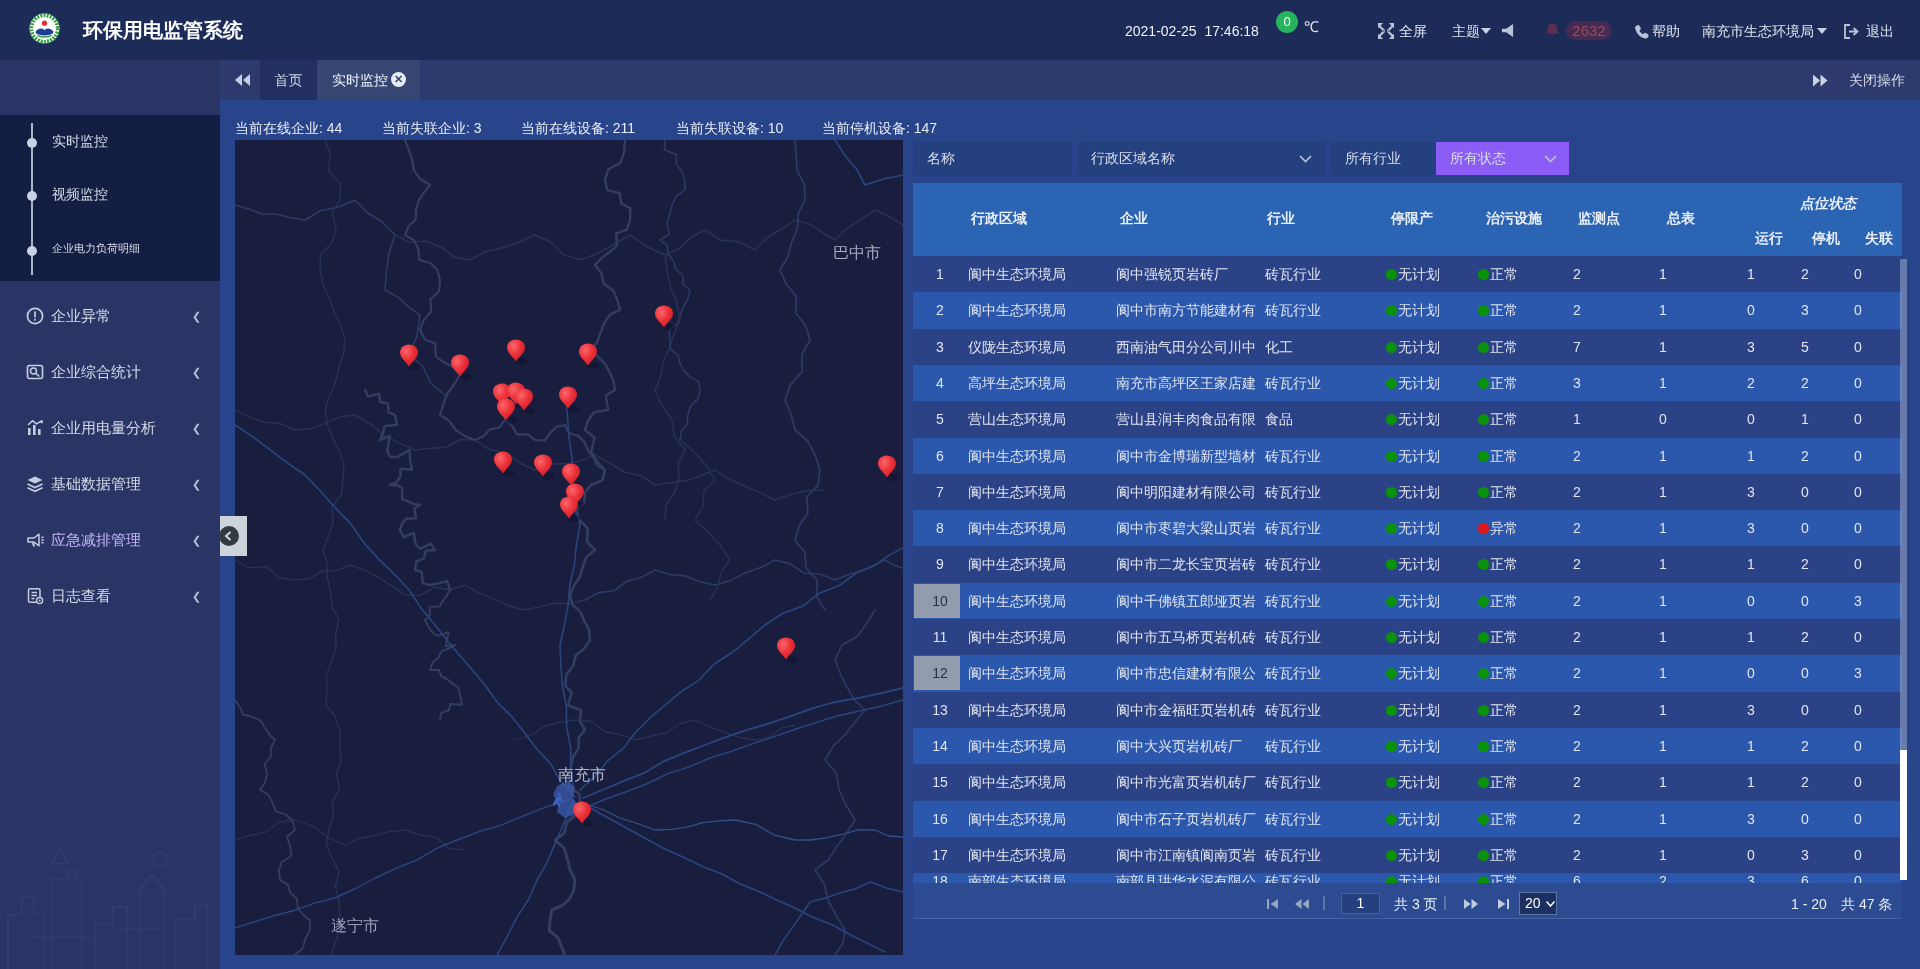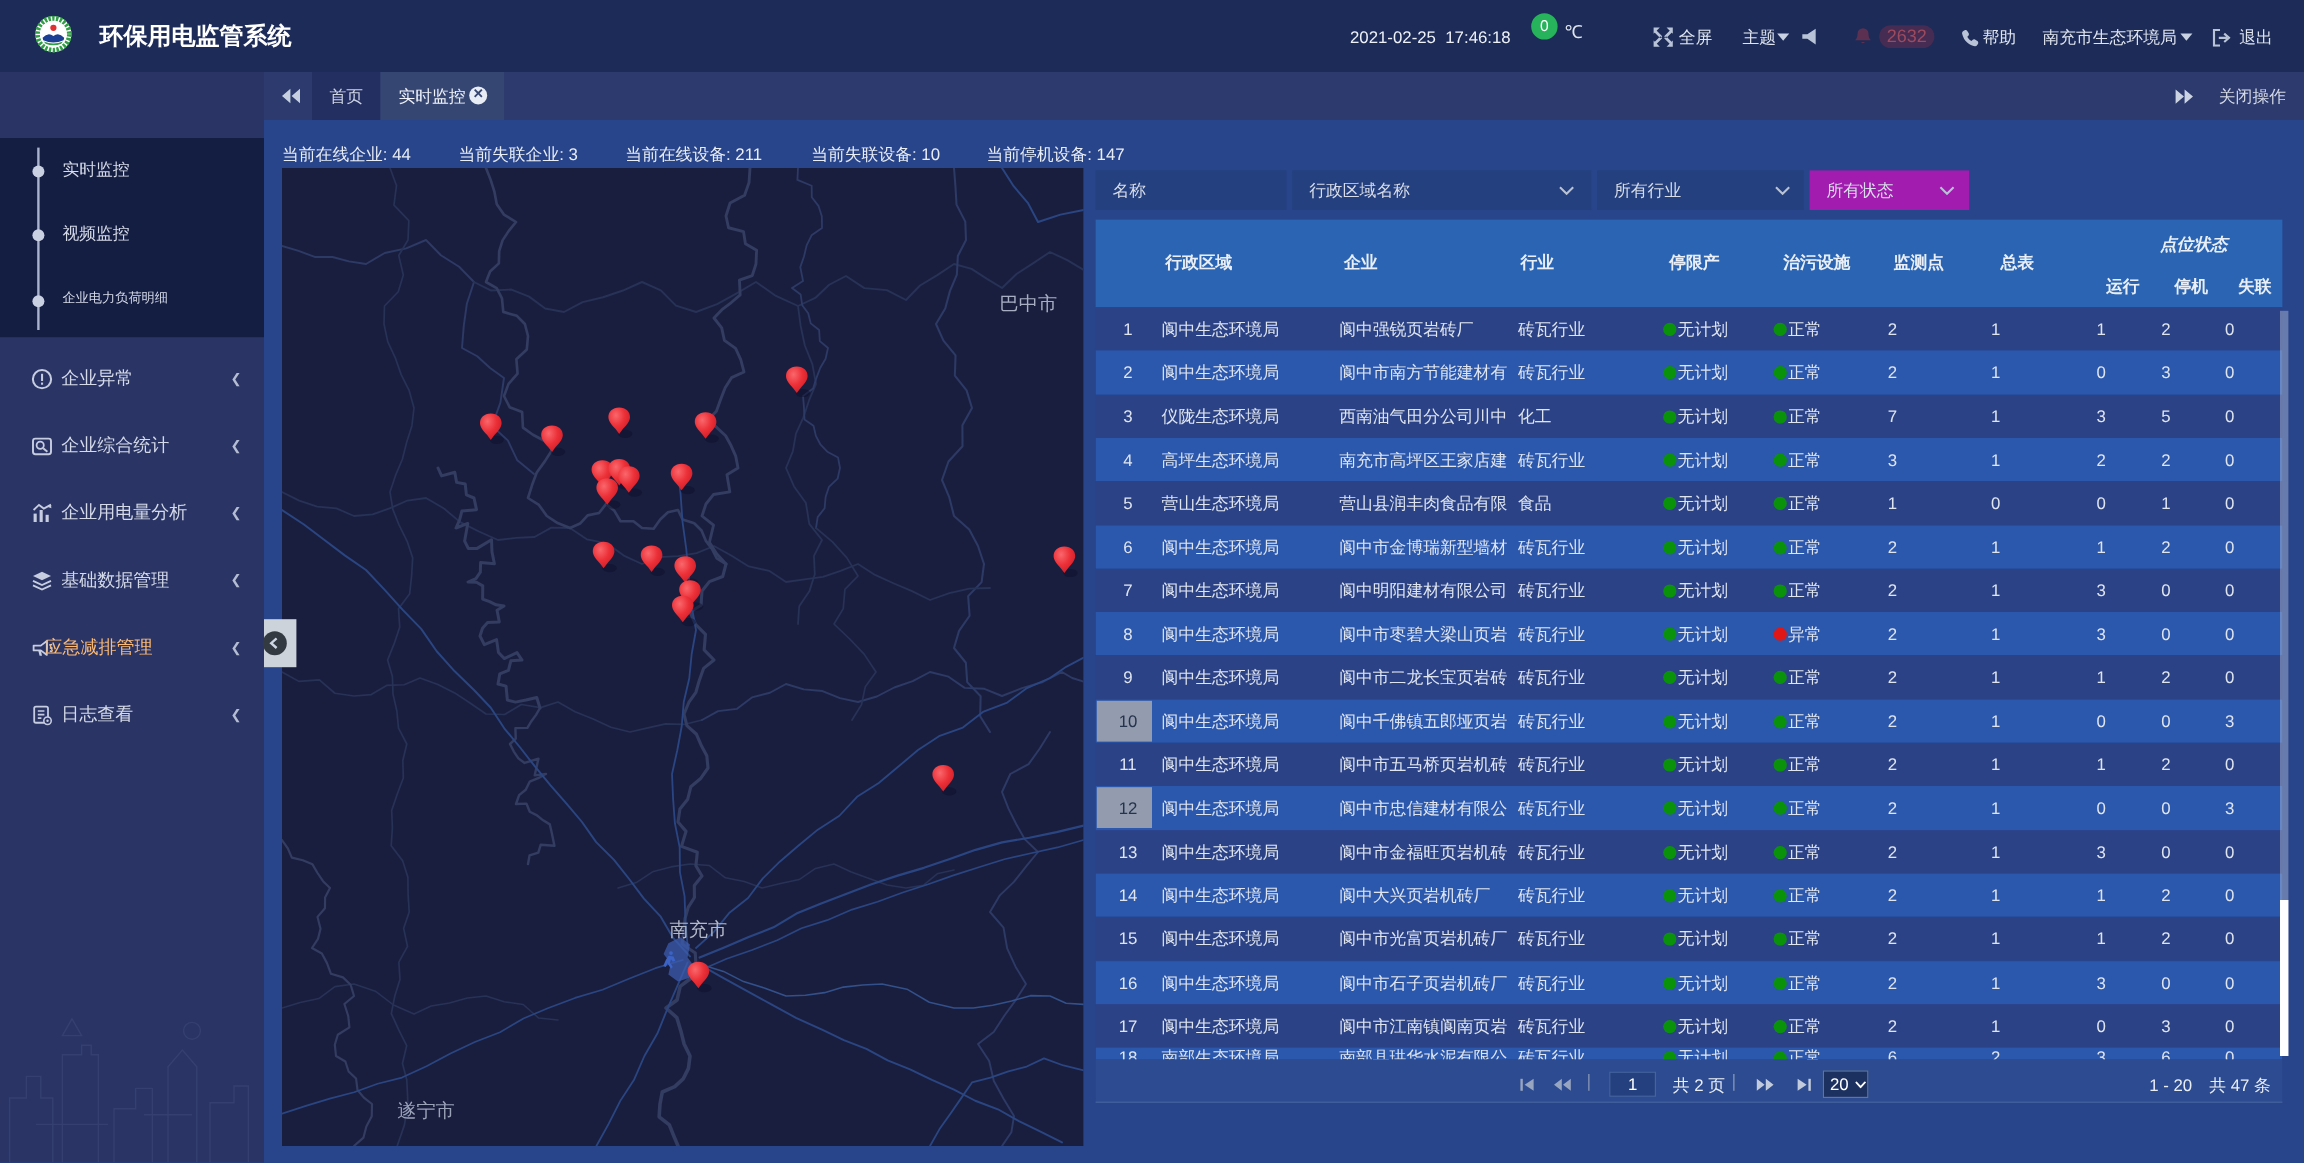--- a/index.html
+++ b/index.html
@@ -97,21 +97,21 @@
         </svg></span>
 <span style="position:absolute;left:51px;top:0;line-height:56px;font-size:15px;color:#d5dae8;">基础数据管理</span>
 <span style="position:absolute;left:192px;top:0;line-height:56px;color:#b4bdd2;font-size:11px;">❮</span>
 </div>
     <div style="position:absolute;left:0;top:452px;width:220px;height:56px;">
 <span style="position:absolute;left:26px;top:19px;"><svg width="19" height="18" viewBox="0 0 19 18">
           <path d="M2 7 L8 7 L13 3.2 L13 14.8 L8 11 L2 11 Z" fill="none" stroke="#c6cde0" stroke-width="1.5" stroke-linejoin="round"></path>
           <path d="M6 11.4 L7 15.5 L9 15.5 L8.2 11.4" fill="#c6cde0"></path>
           <path d="M15.5 6.5 L17.5 6 M15.5 9 L17.8 9 M15.5 11.5 L17.5 12" stroke="#c6cde0" stroke-width="1.3"></path>
         </svg></span>
-<span style="position:absolute;left:37px;top:0;line-height:56px;font-size:15px;color:#fdba74;">应急减排管理</span>
+<span style="position:absolute;left:51px;top:0;line-height:56px;font-size:15px;color:#c4b5fd;">应急减排管理</span>
 <span style="position:absolute;left:192px;top:0;line-height:56px;color:#b4bdd2;font-size:11px;">❮</span>
 </div>
     <div style="position:absolute;left:0;top:508px;width:220px;height:56px;">
 <span style="position:absolute;left:26px;top:19px;"><svg width="18" height="18" viewBox="0 0 18 18">
           <rect x="2.5" y="1.8" width="11.5" height="13.5" rx="1.5" fill="none" stroke="#c6cde0" stroke-width="1.5"></rect>
           <path d="M5.5 5.5 h5.5 M5.5 8.5 h5.5 M5.5 11.5 h3" stroke="#c6cde0" stroke-width="1.4"></path>
           <circle cx="13.6" cy="13.6" r="3.1" fill="#2a3566" stroke="#c6cde0" stroke-width="1.3"></circle>
           <circle cx="13.6" cy="13.6" r="1" fill="#c6cde0"></circle>
         </svg></span>
 <span style="position:absolute;left:51px;top:0;line-height:56px;font-size:15px;color:#d5dae8;">日志查看</span>
@@ -291,21 +291,21 @@
   <svg class="abs" style="left:222px;top:13px;" width="13" height="8" viewBox="0 0 13 8">
       <path d="M1 1 L6.5 6.5 L12 1" stroke="#b8c2d6" stroke-width="1.7" fill="none"></path>
     </svg>
   </div>
 <div class="abs" style="left:1331px;top:142px;width:172px;height:33px;background:#24407e;color:#d8dde9;">
     <span class="abs" style="left:14px;line-height:33px;">所有行业</span>
   <svg class="abs" style="left:148px;top:13px;" width="13" height="8" viewBox="0 0 13 8">
       <path d="M1 1 L6.5 6.5 L12 1" stroke="#b8c2d6" stroke-width="1.7" fill="none"></path>
     </svg>
   </div>
-<div class="abs" style="left:1508px;top:142px;width:133px;height:33px;background:#a21caf;color:#d8dde9;">
+<div class="abs" style="left:1436px;top:142px;width:133px;height:33px;background:#8b5cf6;color:#d8dde9;">
     <span class="abs" style="left:14px;line-height:33px;">所有状态</span>
   <svg class="abs" style="left:108px;top:13px;" width="13" height="8" viewBox="0 0 13 8">
       <path d="M1 1 L6.5 6.5 L12 1" stroke="#b8c2d6" stroke-width="1.7" fill="none"></path>
     </svg>
   </div>
 
 <div class="abs" style="left:913px;top:183px;width:989px;height:73px;background:#2a64b2;font-weight:bold;color:#eaeff7;">
   <span class="abs" style="left:86px;top:27px;transform:translateX(-50%);">行政区域</span>
   <span class="abs" style="left:221px;top:27px;transform:translateX(-50%);">企业</span>
   <span class="abs" style="left:368px;top:27px;transform:translateX(-50%);">行业</span>
@@ -561,21 +561,21 @@
 <div class="abs" style="left:913px;top:883px;width:989px;height:36px;background:#2c4b90;border-bottom:1px solid #45639f;">
   <span class="abs" style="left:353px;top:14px;"><svg width="13" height="12" viewBox="0 0 13 12">
         <rect x="1" y="1" width="2" height="10" fill="#97a5c0"></rect>
         <path d="M12 1 L4.5 6 L12 11 Z" fill="#97a5c0"></path>
       </svg></span>
   <span class="abs" style="left:381px;top:14px;"><svg width="16" height="12" viewBox="0 0 16 12">
         <path d="M7.5 1 L1 6 L7.5 11 Z M15 1 L8.5 6 L15 11 Z" fill="#97a5c0"></path>
       </svg></span>
   <span class="abs" style="left:409px;top:10px;color:#7e8fb3;font-size:15px;">|</span>
   <span class="abs" style="left:428px;top:10px;width:39px;height:21px;background:#24407e;border:1px solid #45639f;color:#fff;text-align:center;line-height:19px;">1</span>
-  <span class="abs" style="left:481px;top:13px;">共 2 页</span>
+  <span class="abs" style="left:481px;top:13px;">共 3 页</span>
   <span class="abs" style="left:530px;top:10px;color:#7e8fb3;font-size:15px;">|</span>
   <span class="abs" style="left:550px;top:14px;"><svg width="16" height="12" viewBox="0 0 16 12">
         <path d="M1 1 L7.5 6 L1 11 Z M8.5 1 L15 6 L8.5 11 Z" fill="#c2cbdd"></path>
       </svg></span>
   <span class="abs" style="left:584px;top:14px;"><svg width="13" height="12" viewBox="0 0 13 12">
         <path d="M1 1 L8.5 6 L1 11 Z" fill="#c2cbdd"></path>
         <rect x="10" y="1" width="2" height="10" fill="#c2cbdd"></rect>
       </svg></span>
   <span class="abs" style="left:606px;top:9px;width:38px;height:23px;background:#1d3160;border:1px solid #5a76a8;color:#fff;">
      <span class="abs" style="left:5px;top:0;line-height:21px;">20</span>

